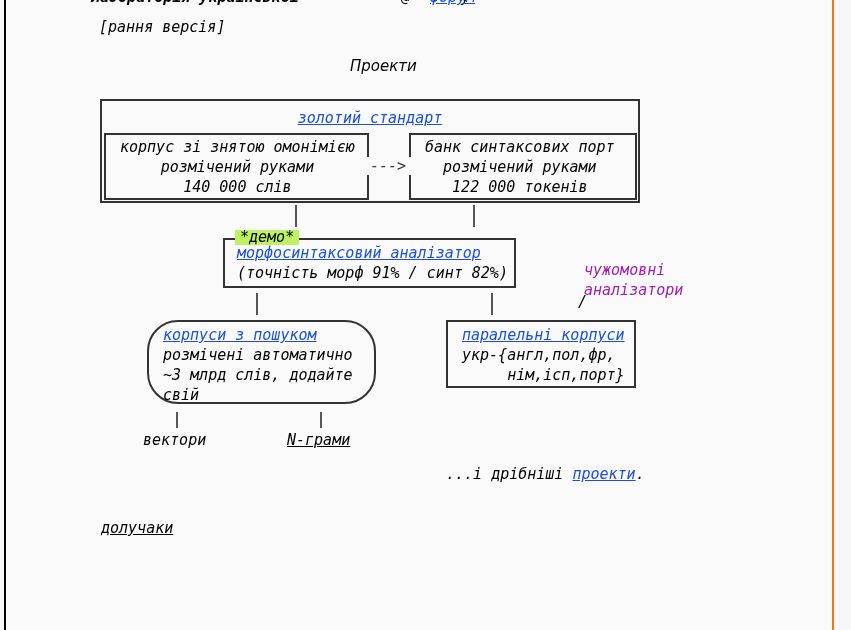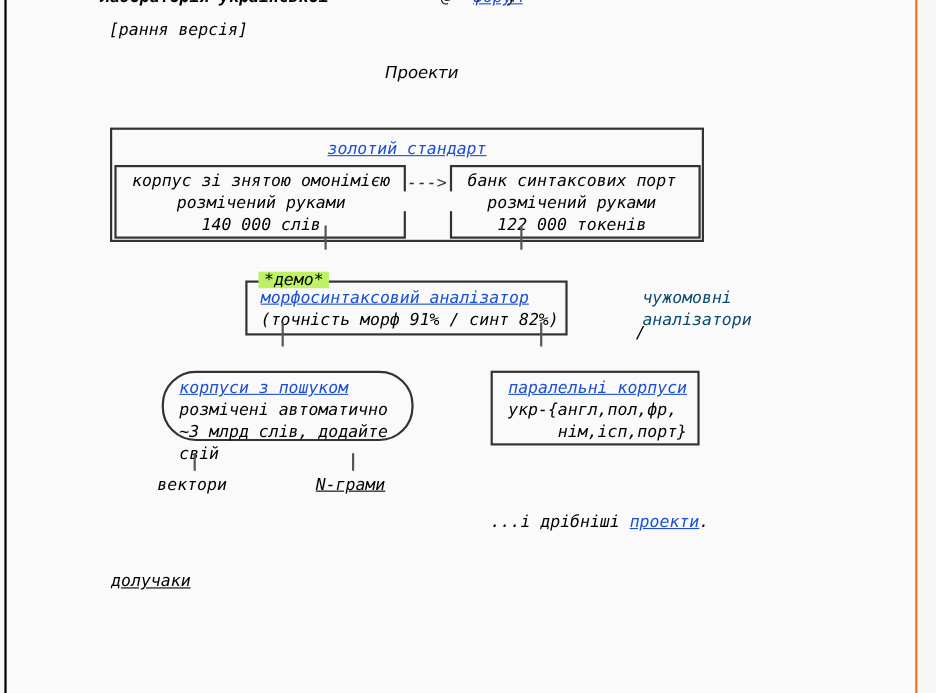--- a/index.html
+++ b/index.html
@@ -74,21 +74,20 @@
     font-size: 15px;
     color: #000;
   }
 
   
   .fbox {
     position: absolute;
     border: 2px solid #333;
     box-sizing: border-box;
     background: transparent;
-    margin-top: 17px;
   }
   .fbox-legend {
     position: absolute;
     top: -10px;
     left: 10px;
     background: #bef264;
     padding: 0 5px;
     font-size: 15px;
     line-height: 15px;
     white-space: pre;
@@ -171,33 +170,33 @@
     position: absolute;
     left: 12px; top: 3px;
   }
 
   .side-note {
     position: absolute;
     left: 578px; top: 260px;
     font-size: 15px;
     line-height: 20px;
     white-space: pre;
-    color: #0c4a6e;
+    color: #a21caf;
   }
   .slash {
     position: absolute;
     left: 572px; top: 293px;
     font-size: 15px;
     color: #000;
   }
 
   
   #search-corp {
     left: 141px; top: 320px;
-    width: 229px; height: 64px; border-radius: 31px;
+    width: 229px; height: 84px; border-radius: 31px;
   }
   #par-corp {
     left: 440px; top: 320px;
     width: 190px; height: 68px;
   }
   #search-corp .blines, #par-corp .blines {
     position: absolute;
     left: 14px; top: 3px;
   }
 

